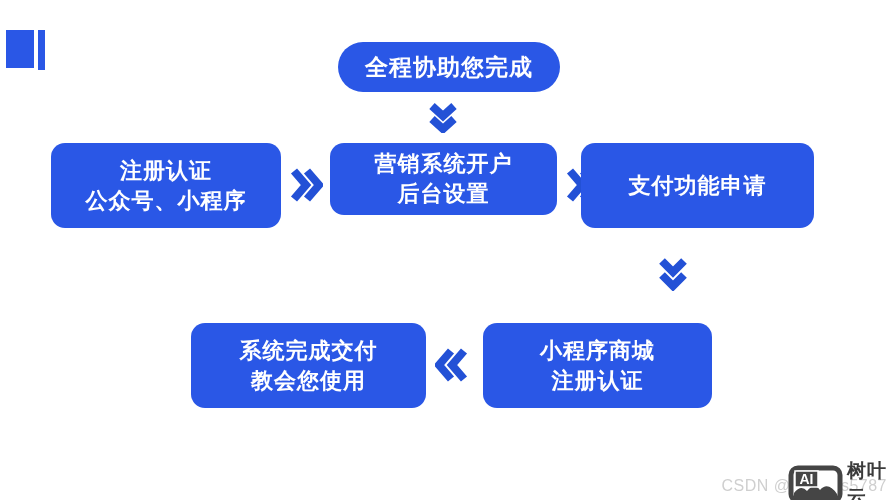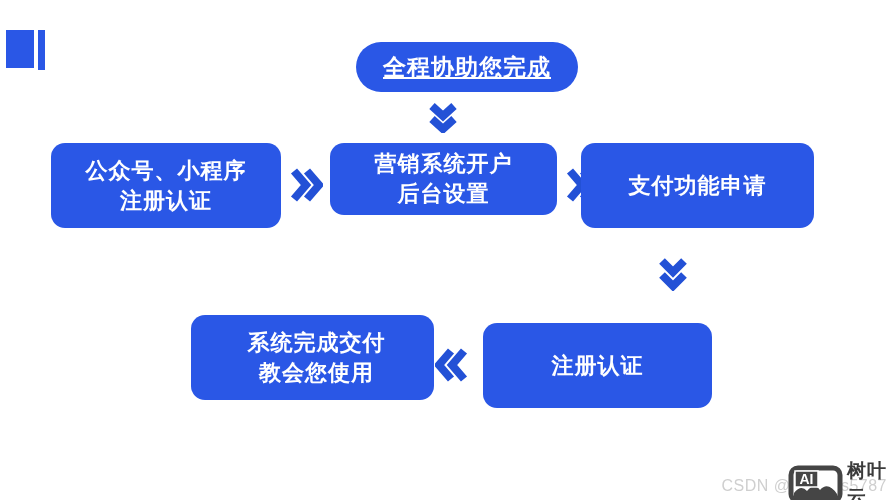--- a/index.html
+++ b/index.html
@@ -22,29 +22,28 @@
   .brand-bar{position:absolute;left:38px;top:30px;width:7px;height:40px;background:var(--accent);}
   .node{
     position:absolute;
     background:var(--accent);
     color:var(--node-text);
     display:flex;flex-direction:column;align-items:center;justify-content:center;
     font-weight:bold;font-size:22px;line-height:30px;letter-spacing:1px;
     text-align:center;border-radius:14px;
   }
   .pill{
-    left:356px;top:42px;width:222px;height:50px;border-radius:26px;
+    left:338px;top:42px;width:222px;height:50px;border-radius:26px;
     font-size:23px;
-    text-decoration:underline;
   }
   .box1{left:51px;top:143px;width:230px;height:85px;}
   .box2{left:330px;top:143px;width:227px;height:72px;}
   .box3{left:581px;top:143px;width:233px;height:85px;}
   .box4{left:483px;top:323px;width:229px;height:85px;}
-  .box5{left:191px;top:315px;width:235px;height:85px;padding-left:8px;}
+  .box5{left:191px;top:323px;width:235px;height:85px;}
   .arrow{position:absolute;}
   .arrow polyline{fill:none;stroke:var(--arrow);stroke-width:8;stroke-linecap:butt;stroke-linejoin:miter;}
   .arrow-down-1{left:427px;top:102px;}
   .arrow-right-1{left:290px;top:166px;}
   .arrow-right-2{left:566px;top:166px;}
   .arrow-down-2{left:657px;top:257px;}
   .arrow-left-1{left:435px;top:347px;}
   .watermark{
     position:absolute;right:2px;top:477px;
     font-size:16px;color:var(--watermark);letter-spacing:0.5px;
@@ -68,22 +67,22 @@
   <div class="node pill">
     <span>全程协助您完成</span>
   </div>
 
   <svg class="arrow arrow-down-1" width="32" height="31" viewBox="0 0 32 31">
     <polyline points="5,4 16,14 27,4"></polyline>
     <polyline points="5,17 16,27 27,17"></polyline>
   </svg>
 
   <div class="node box1">
+    <span>注册认证</span>
     <span>公众号、小程序</span>
-    <span>注册认证</span>
   </div>
 
   <svg class="arrow arrow-right-1" width="33" height="38" viewBox="0 0 33 38">
     <polyline points="4,5 16,19 4,33"></polyline>
     <polyline points="17,5 29,19 17,33"></polyline>
   </svg>
 
   <div class="node box2">
     <span>营销系统开户</span>
     <span>后台设置</span>
@@ -97,20 +96,21 @@
   <div class="node box3">
     <span>支付功能申请</span>
   </div>
 
   <svg class="arrow arrow-down-2" width="32" height="34" viewBox="0 0 32 34">
     <polyline points="5,4 16,15 27,4"></polyline>
     <polyline points="5,18 16,29 27,18"></polyline>
   </svg>
 
   <div class="node box4">
+    <span>小程序商城</span>
     <span>注册认证</span>
   </div>
 
   <svg class="arrow arrow-left-1" width="33" height="36" viewBox="0 0 33 36">
     <polyline points="16,4 4,18 16,32"></polyline>
     <polyline points="29,4 17,18 29,32"></polyline>
   </svg>
 
   <div class="node box5">
     <span>系统完成交付</span>

